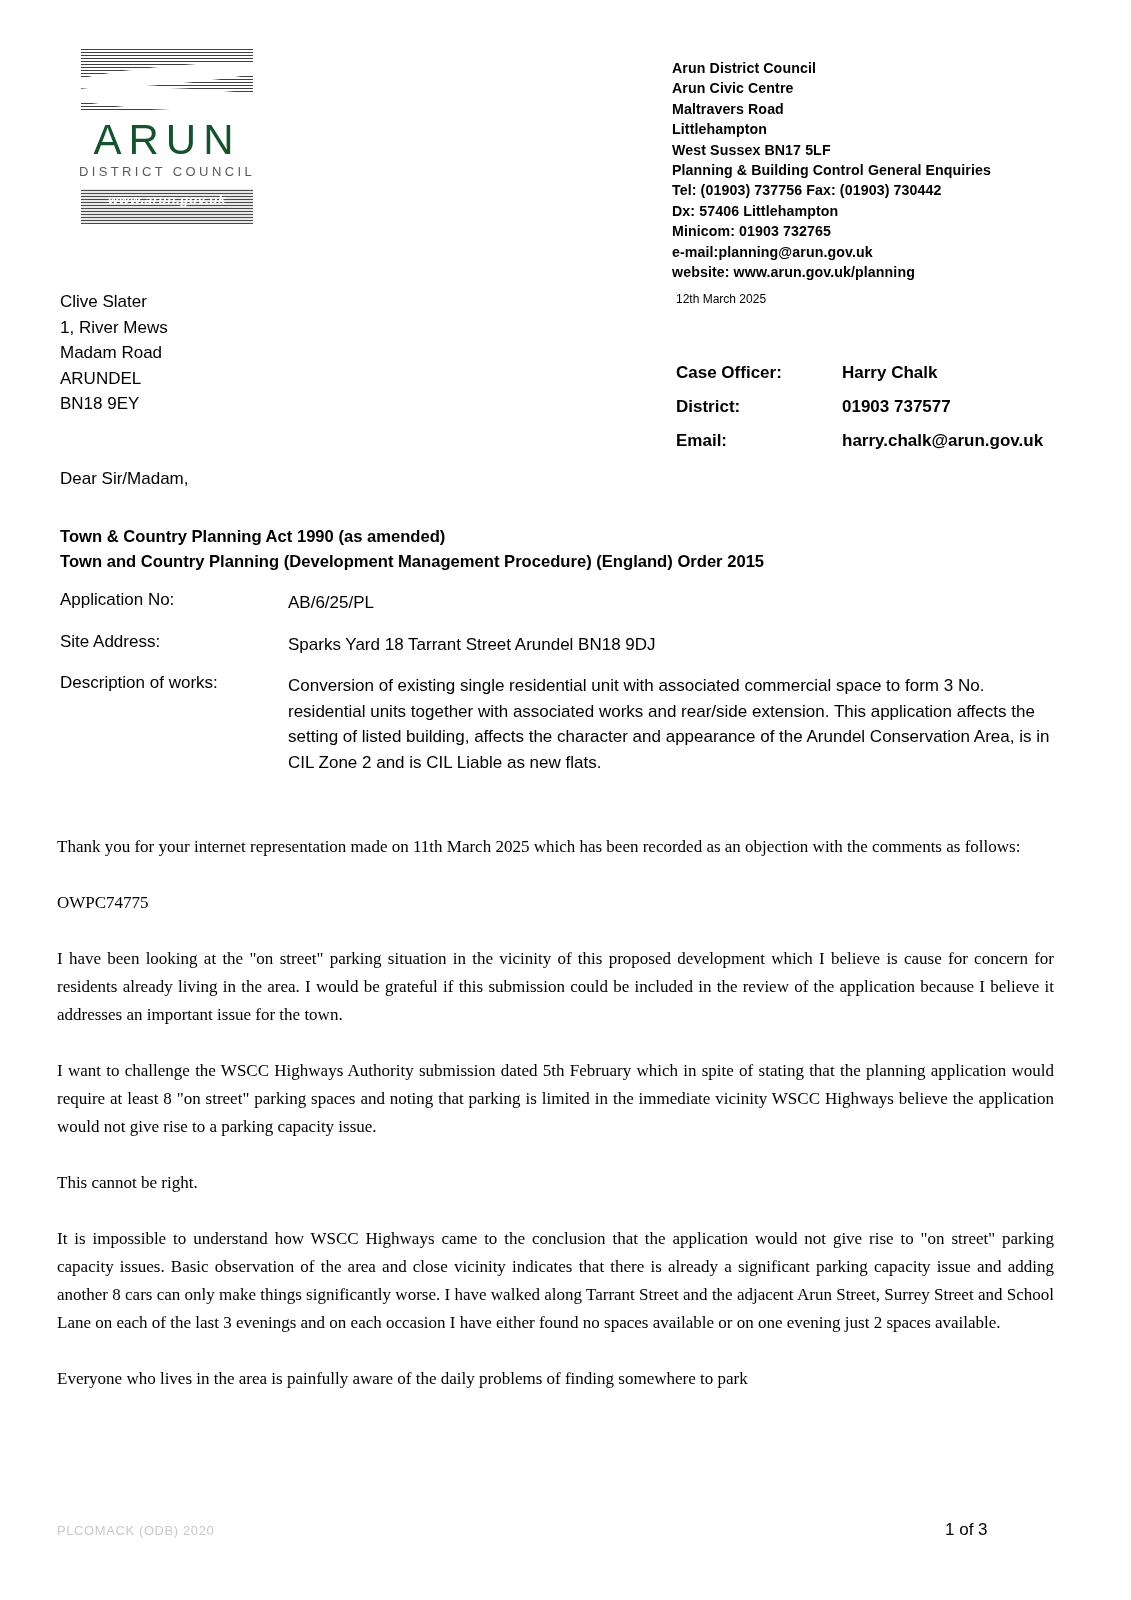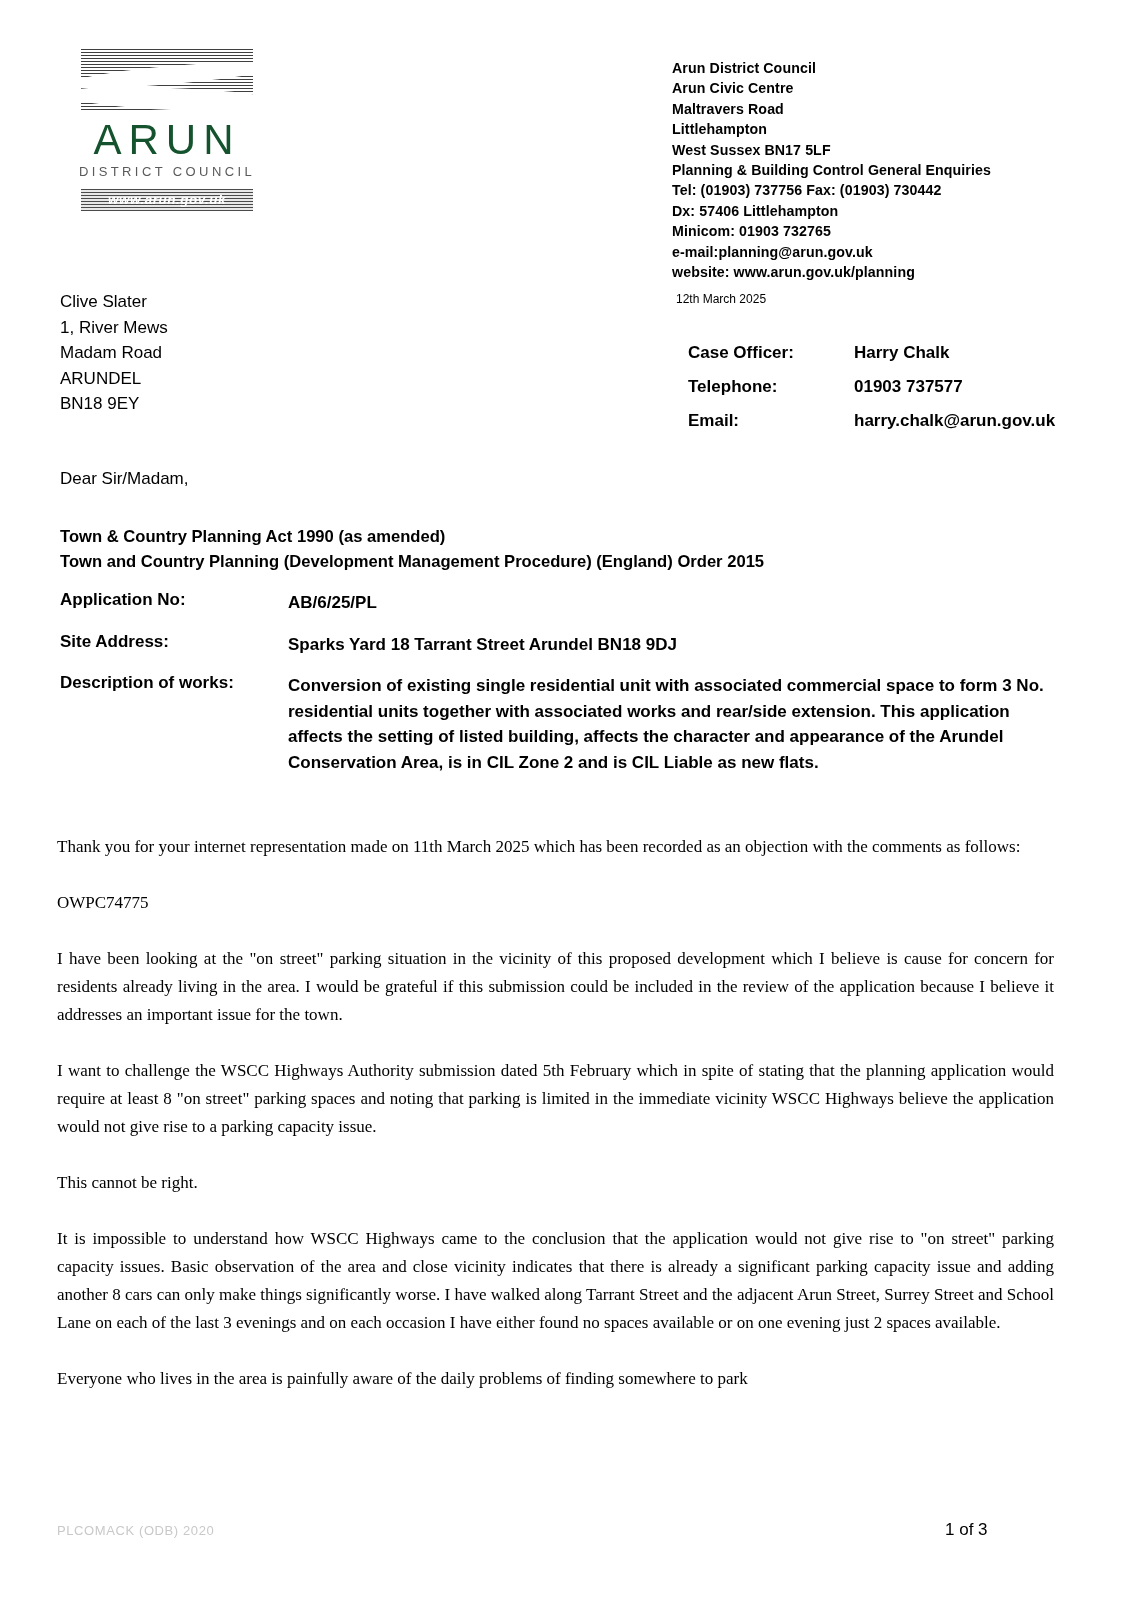--- a/index.html
+++ b/index.html
@@ -74,21 +74,21 @@
     font-family: "Liberation Sans", sans-serif;
   }
   .logo-sub {
     font-size: 13px;
     letter-spacing: 3.4px;
     color: #5a5a5a;
   }
   .logo-url {
     margin: 10px auto 0 auto;
     width: 172px;
-    height: 22px;
+    height: 35px;
     background:
       repeating-linear-gradient(0deg, #4a4a4a 0px, #4a4a4a 1px, #e8e8e8 1px, #e8e8e8 3px);
     color: #ffffff;
     font-size: 13.5px;
     font-weight: bold;
     letter-spacing: 0.5px;
     line-height: 22px;
     text-align: center;
     font-style: italic;
   }
@@ -114,25 +114,24 @@
   .addressee {
     position: absolute;
     left: 60px;
     top: 289px;
     font-size: 17px;
     line-height: 25.5px;
   }
   .case-table {
     position: absolute;
     left: 676px;
-    top: 336px;
+    top: 356px;
     font-size: 17px;
     font-weight: bold;
     line-height: 34px;
-    margin-left: 12px;
   }
   .case-table .row {
     display: flex;
   }
   .case-table .k { width: 166px; }
   .case-table .v { }
 
   .salutation {
     position: absolute;
     left: 60px;
@@ -150,21 +149,20 @@
     line-height: 25px;
   }
 
   
   .detail {
     position: absolute;
     left: 60px;
     top: 590px;
     width: 1000px;
     font-size: 17px;
-    font-weight: bold;
   }
   .detail .row {
     display: flex;
     margin-bottom: 16px;
   }
   .detail .k {
     width: 228px;
     flex: 0 0 228px;
   }
   .detail .v {
@@ -248,21 +246,21 @@
     <div>ARUNDEL</div>
     <div>BN18 9EY</div>
   </div>
 
   <div class="case-table">
     <div class="row">
       <div class="k">Case Officer:</div>
       <div class="v">Harry Chalk</div>
     </div>
     <div class="row">
-      <div class="k">Telephone:</div>
+      <div class="k">District:</div>
       <div class="v">01903 737577</div>
     </div>
     <div class="row">
       <div class="k">Email:</div>
       <div class="v">harry.chalk@arun.gov.uk</div>
     </div>
   </div>
 
   <div class="salutation">Dear Sir/Madam,</div>
 

